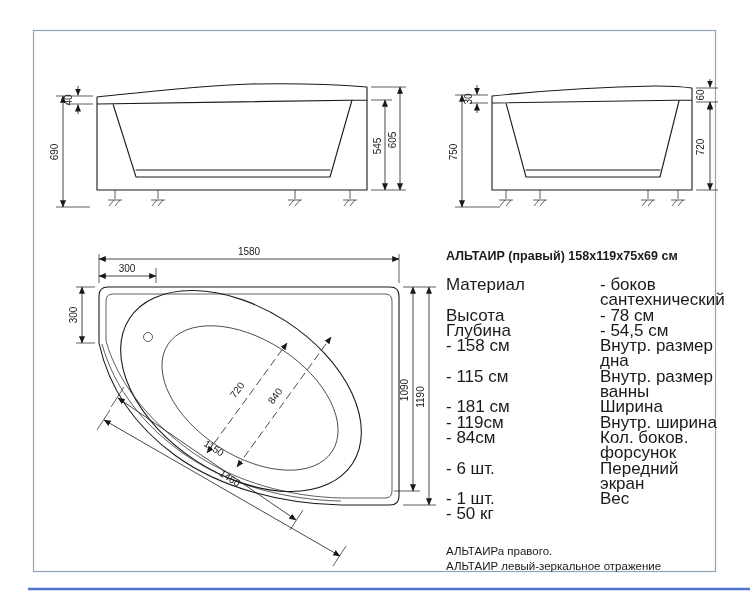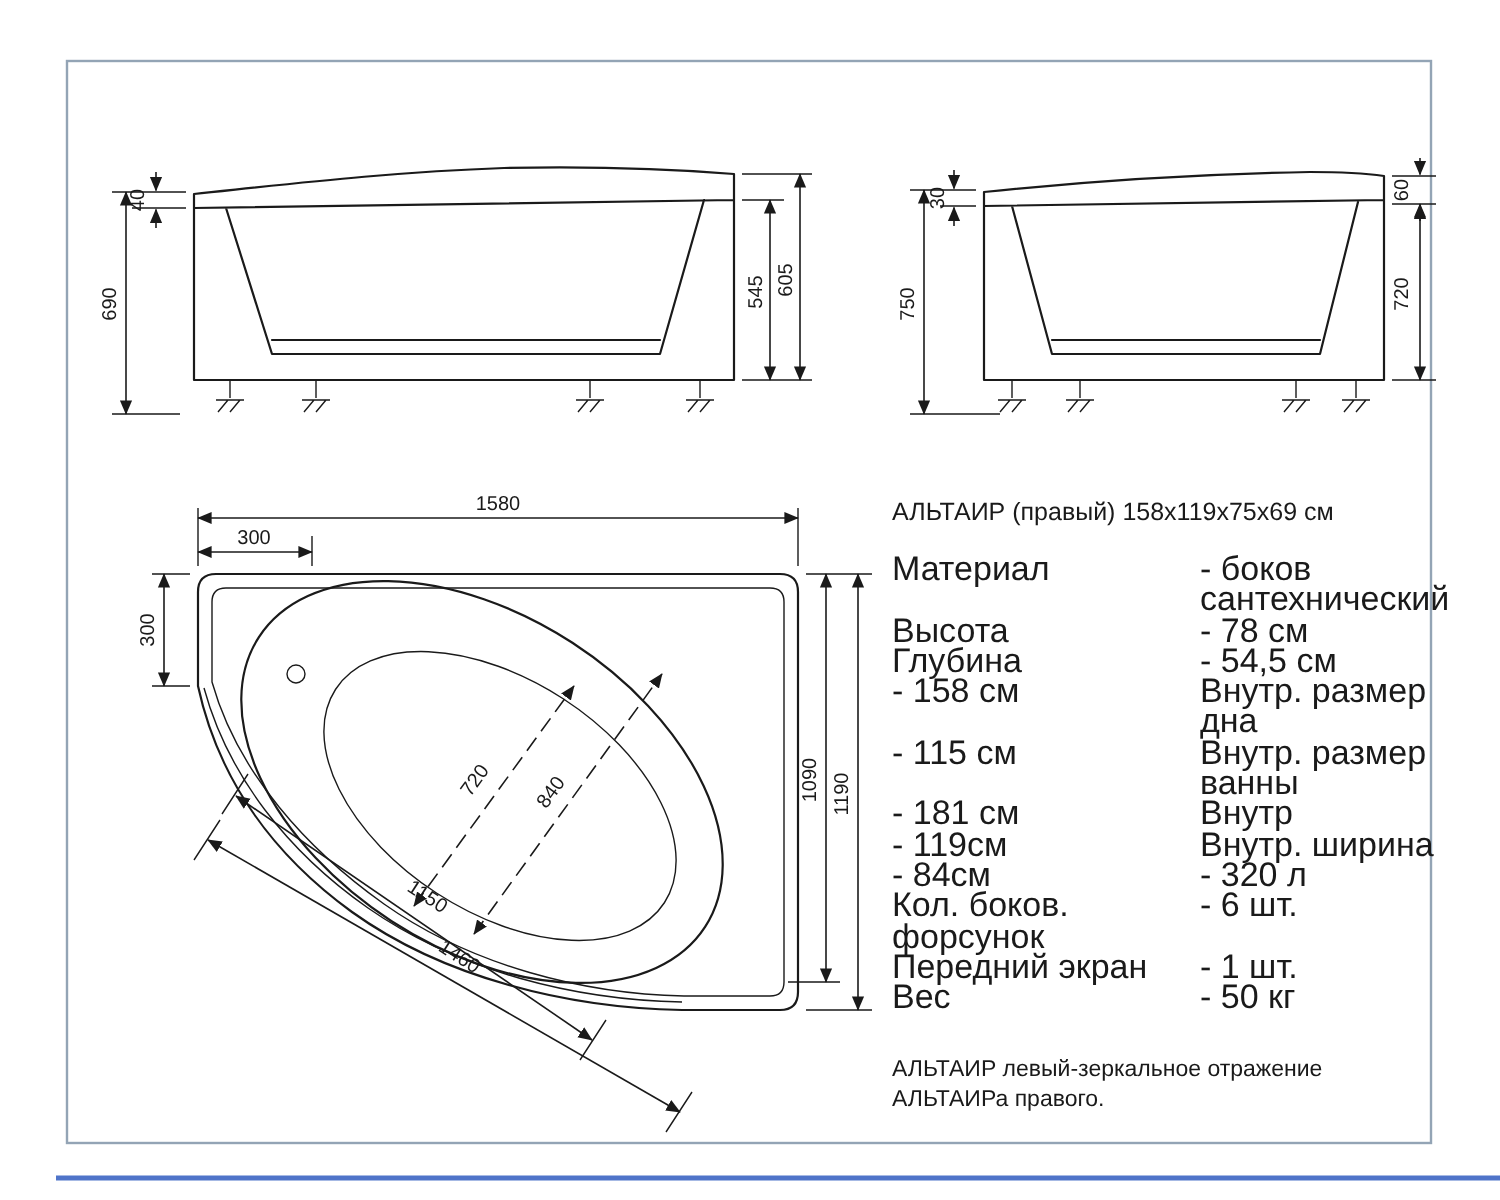--- a/index.html
+++ b/index.html
@@ -5,21 +5,21 @@
   *{box-sizing:border-box}
   html,body{margin:0;padding:0;width:750px;height:600px;background:#ffffff}
   body{font-family:"Liberation Sans",sans-serif;position:relative;overflow:hidden;color:#1a1a1a}
   svg.sheet{position:absolute;left:0;top:0}
   svg text{font-family:"Liberation Sans",sans-serif;font-size:10px;fill:#1a1a1a}
   .outline{fill:none;stroke:#1a1a1a;stroke-width:1.1;stroke-linejoin:round;stroke-linecap:round}
   .thin{fill:none;stroke:#1a1a1a;stroke-width:.7}
   .dim{fill:none;stroke:#1a1a1a;stroke-width:.8}
   .dashdim{fill:none;stroke:#1a1a1a;stroke-width:.8;stroke-dasharray:8 4}
   .specs{position:absolute;left:446px;top:249px;width:272px}
-  .specs-title{font-size:12.5px;font-weight:normal;margin-bottom:14px;white-space:nowrap}
+  .specs-title{font-size:12.5px;font-weight:bold;margin-bottom:14px;white-space:nowrap}
   .specs-grid{display:grid;grid-template-columns:154px 1fr;font-size:17px;line-height:15.3px}
   .specs-note{margin-top:22px;font-size:11.5px;line-height:15px}
 </style>
 </head>
 <body>
 
 <svg class="sheet" width="750" height="600" viewBox="0 0 750 600">
   <defs>
     <marker id="arr" viewBox="0 0 10 10" refX="8.5" refY="5" markerWidth="8" markerHeight="8" orient="auto-start-reverse" markerUnits="userSpaceOnUse">
       <path d="M0,1.2 L9,5 L0,8.8 Z" fill="#1a1a1a"></path>
@@ -131,29 +131,28 @@
     <span>- боков сантехнический</span>
     <span>Высота</span>
     <span>- 78 см</span>
     <span>Глубина</span>
     <span>- 54,5 см</span>
     <span>- 158 см</span>
     <span>Внутр. размер дна</span>
     <span>- 115 см</span>
     <span>Внутр. размер ванны</span>
     <span>- 181 см</span>
-    <span>Внутр</span>
+    <span>Ширина</span>
     <span>- 119см</span>
     <span>Внутр. ширина</span>
     <span>- 84см</span>
-    <span>- 320 л</span>
     <span>Кол. боков. форсунок</span>
     <span>- 6 шт.</span>
     <span>Передний экран</span>
     <span>- 1 шт.</span>
     <span>Вес</span>
     <span>- 50 кг</span>
   </div>
   <div class="specs-note">
+    <div>АЛЬТАИРа правого.</div>
     <div>АЛЬТАИР левый-зеркальное отражение</div>
-    <div>АЛЬТАИРа правого.</div>
   </div>
 </div>
 
 </body></html>

